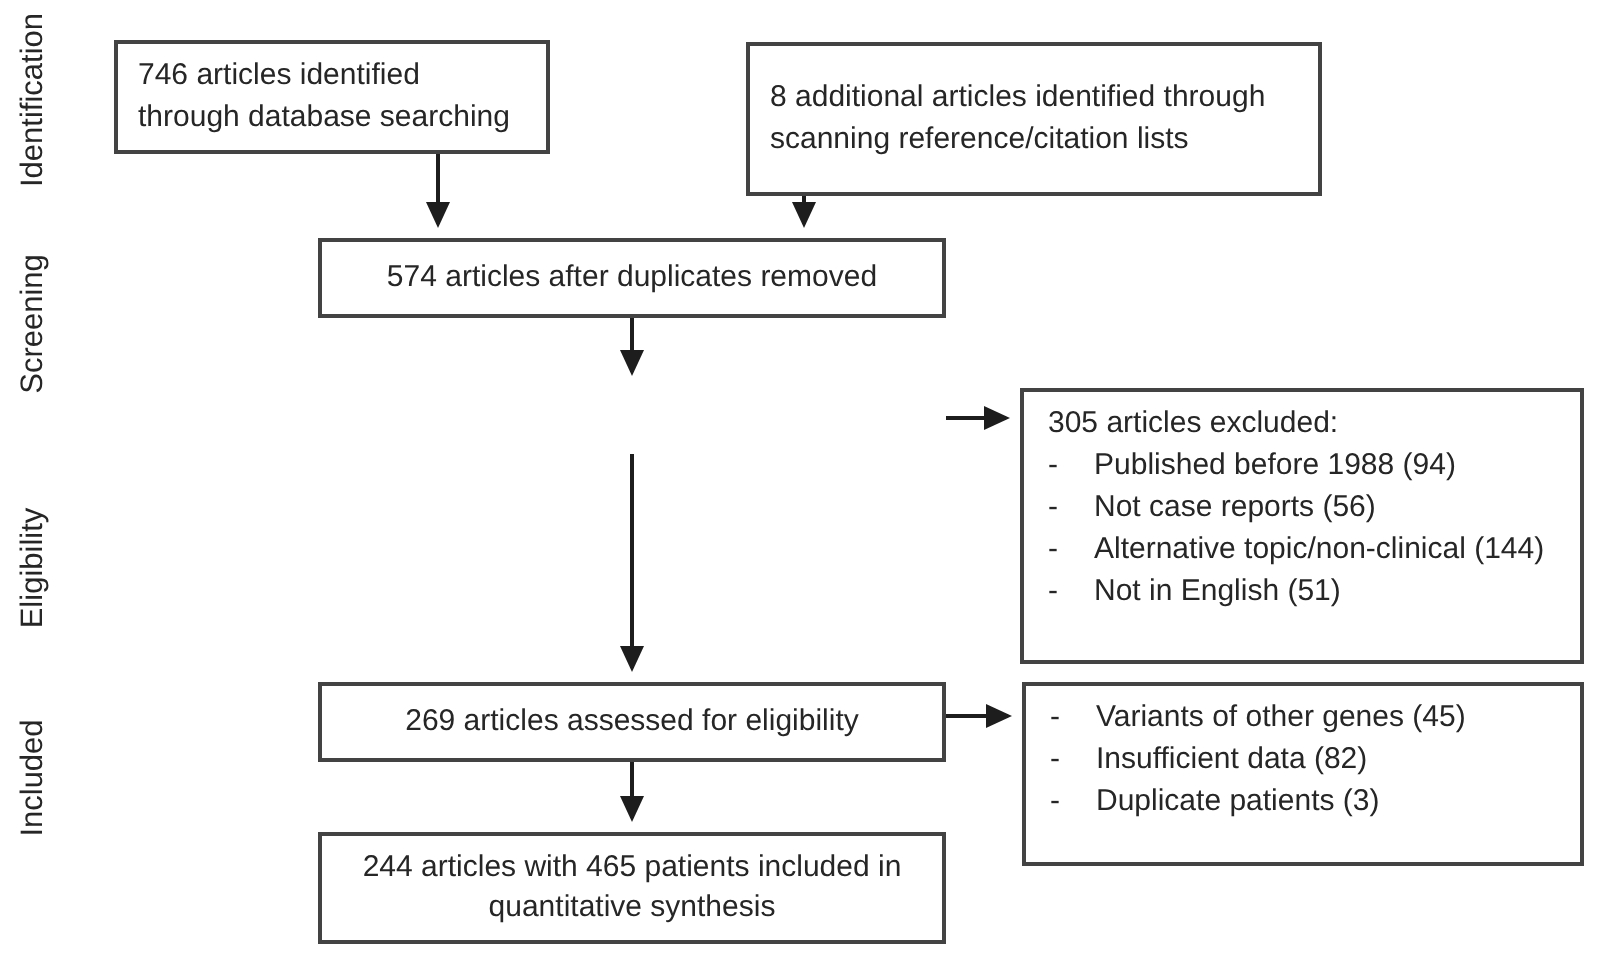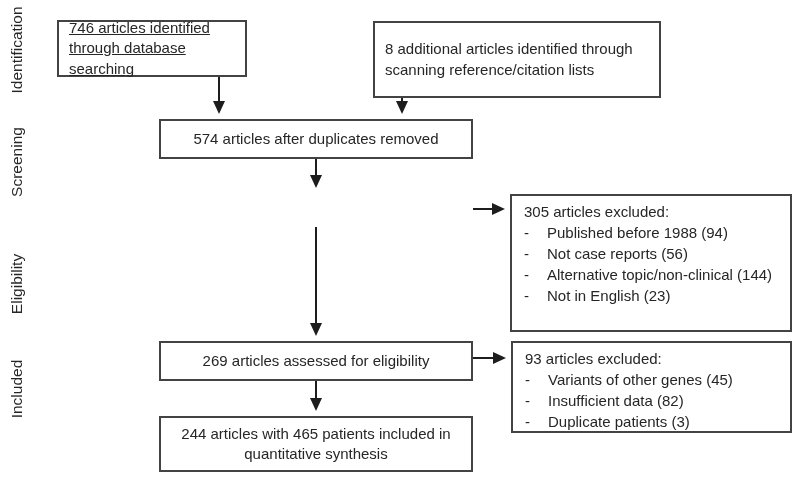--- a/index.html
+++ b/index.html
@@ -76,21 +76,21 @@
       <line x1="473" y1="358" x2="504" y2="358" marker-end="url(#ah)"></line>
       <line x1="316" y1="375" x2="316" y2="409" marker-end="url(#ah)"></line>
     </g>
   </svg>
 
   <div class="stage-label" style="left:17px; top:50px;">Identification</div>
   <div class="stage-label" style="left:17px; top:162px;">Screening</div>
   <div class="stage-label" style="left:17px; top:284px;">Eligibility</div>
   <div class="stage-label" style="left:17px; top:389px;">Included</div>
 
-  <div class="box align-left" style="left:57px; top:20px; width:190px; height:57px;text-decoration:underline;">
+  <div class="box align-left" style="left:57px; top:20px; width:218px; height:57px;">
     <span>746 articles identified through database searching</span>
   </div>
 
   <div class="box align-left" style="left:373px; top:21px; width:288px; height:77px;">
     <span>8 additional articles identified through scanning reference/citation lists</span>
   </div>
 
   <div class="box align-center" style="left:159px; top:119px; width:314px; height:33px;">
     <span>574 articles after duplicates removed</span>
   </div>
@@ -105,30 +105,29 @@
     <div class="excl-item">
       <span class="dash">-</span>
       <span class="itxt">Not case reports (56)</span>
     </div>
     <div class="excl-item">
       <span class="dash">-</span>
       <span class="itxt">Alternative topic/non-clinical (144)</span>
     </div>
     <div class="excl-item">
       <span class="dash">-</span>
-      <span class="itxt">Not in English (23)</span>
+      <span class="itxt">Not in English (51)</span>
     </div>
   </div>
 
   <div class="box align-center" style="left:159px; top:341px; width:314px; height:34px;">
     <span>269 articles assessed for eligibility</span>
   </div>
 
   <div class="box excl" style="left:511px; top:341px; width:281px; height:92px;">
-    <div>93 articles excluded:</div>
     <div class="excl-item">
       <span class="dash">-</span>
       <span class="itxt">Variants of other genes (45)</span>
     </div>
     <div class="excl-item">
       <span class="dash">-</span>
       <span class="itxt">Insufficient data (82)</span>
     </div>
     <div class="excl-item">
       <span class="dash">-</span>

